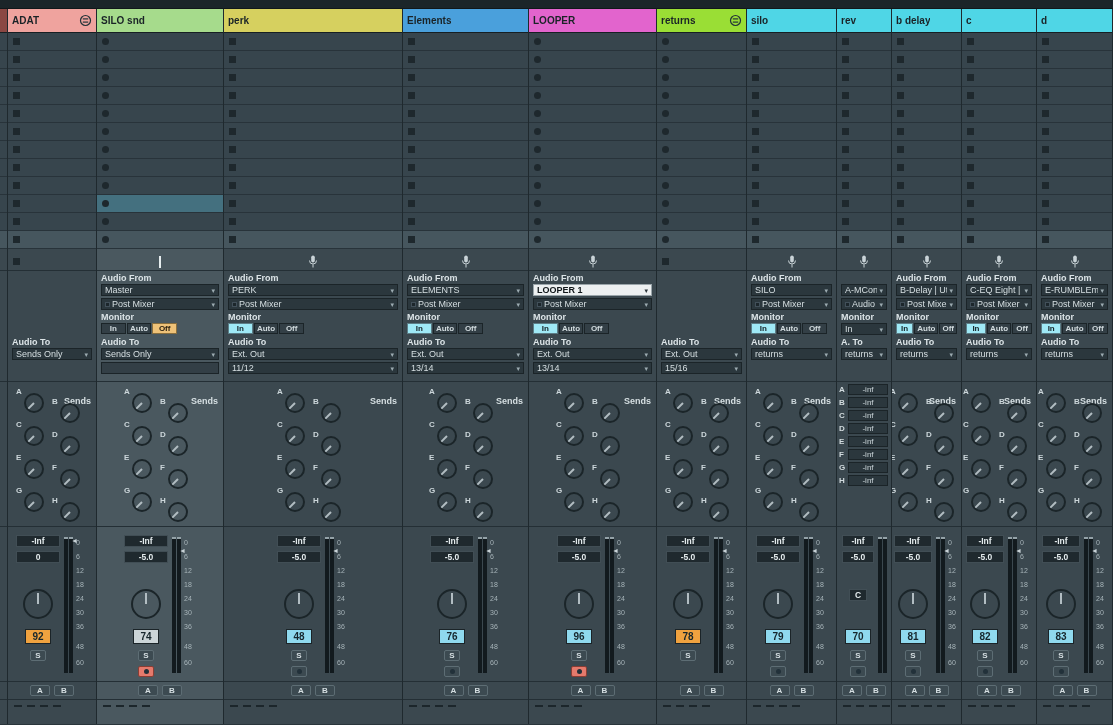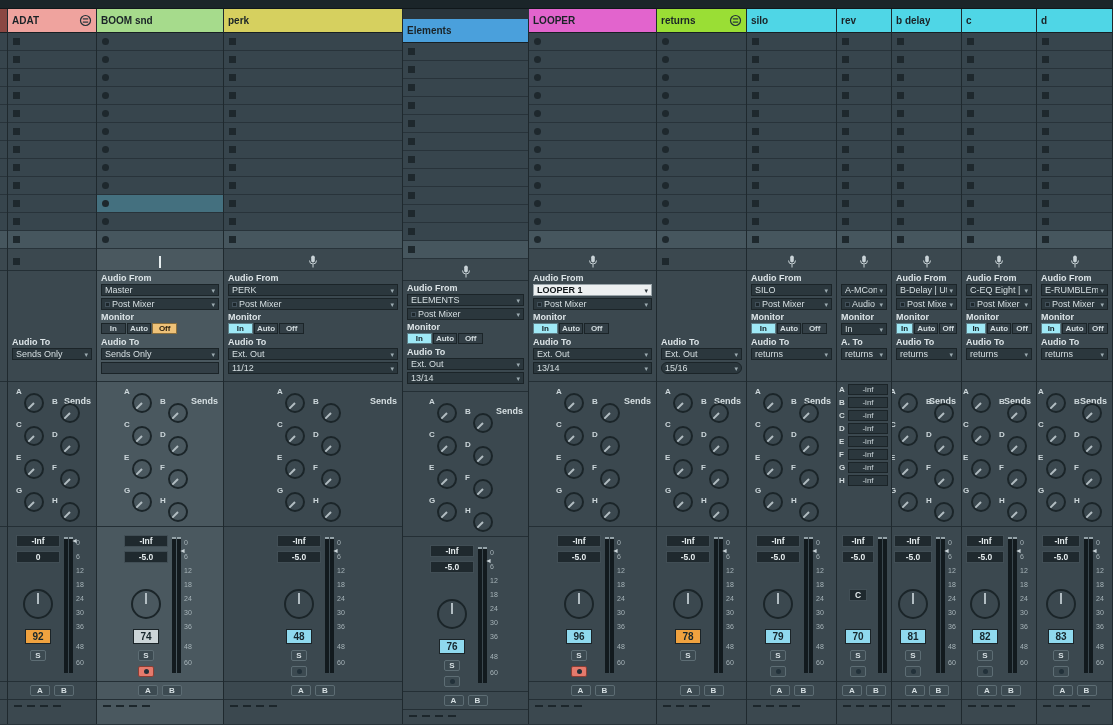--- a/index.html
+++ b/index.html
@@ -235,21 +235,21 @@
           <div class="foot-row">
             <span class="dash"></span>
             <span class="dash"></span>
             <span class="dash"></span>
             <span class="dash"></span>
           </div>
         </div>
       </div>
       <div class="track-col sel" style="width: 127px;">
         <div class="track-header" style="background: rgb(166, 219, 140);">
-          <span class="track-name">BOOM snd</span>
+          <span class="track-name">SILO snd</span>
         </div>
         <div class="clip-grid">
           <div class="clip-slot">
             <span class="slot-ic circ"></span>
           </div>
           <div class="clip-slot">
             <span class="slot-ic circ"></span>
           </div>
           <div class="clip-slot">
             <span class="slot-ic circ"></span>
@@ -536,21 +536,21 @@
             <div class="xf-btn">B</div>
           </div>
           <div class="foot-row">
             <span class="dash"></span>
             <span class="dash"></span>
             <span class="dash"></span>
             <span class="dash"></span>
           </div>
         </div>
       </div>
-      <div class="track-col" style="width: 126px; margin-top: 10px;">
+      <div class="track-col" style="width: 126px;">
         <div class="track-header" style="background: rgb(74, 160, 220);">
           <span class="track-name">Elements</span>
         </div>
         <div class="clip-grid">
           <div class="clip-slot">
             <span class="slot-ic sq"></span>
           </div>
           <div class="clip-slot">
             <span class="slot-ic sq"></span>
           </div>
@@ -903,21 +903,21 @@
         <div class="lower">
           <div class="status-row">
             <span class="status-sq"></span>
           </div>
           <div class="io-sec">
             <div class="io-label io-row" style="top: 66px;">Audio To</div>
             <div class="dd io-row" style="top: 77px;">
               <span class="dd-txt">Ext. Out</span>
               <span class="dd-arrow">▾</span>
             </div>
-            <div class="dd io-row" style="top: 91px; border-radius: 6px;">
+            <div class="dd io-row" style="top: 91px;">
               <span class="dd-txt">15/16</span>
               <span class="dd-arrow">▾</span>
             </div>
           </div>
           <div class="sends-sec">
             <div class="sends-title">Sends</div>
             <span class="send-letter-abs" style="left: 8px; top: 5px;">A</span>
             <div class="knob send-knob" style="left: 16px; top: 11px;">
               <span class="knob-ptr ptr-min"></span>
             </div>

